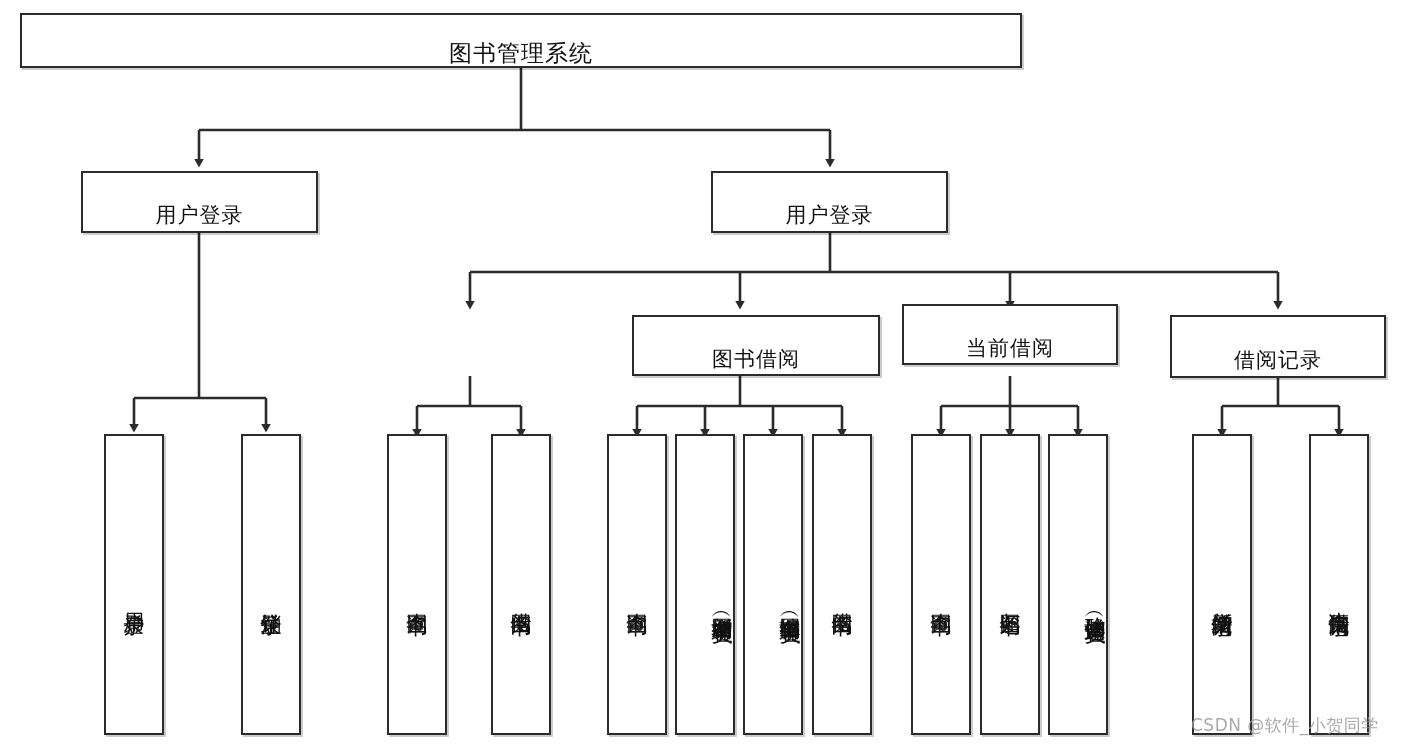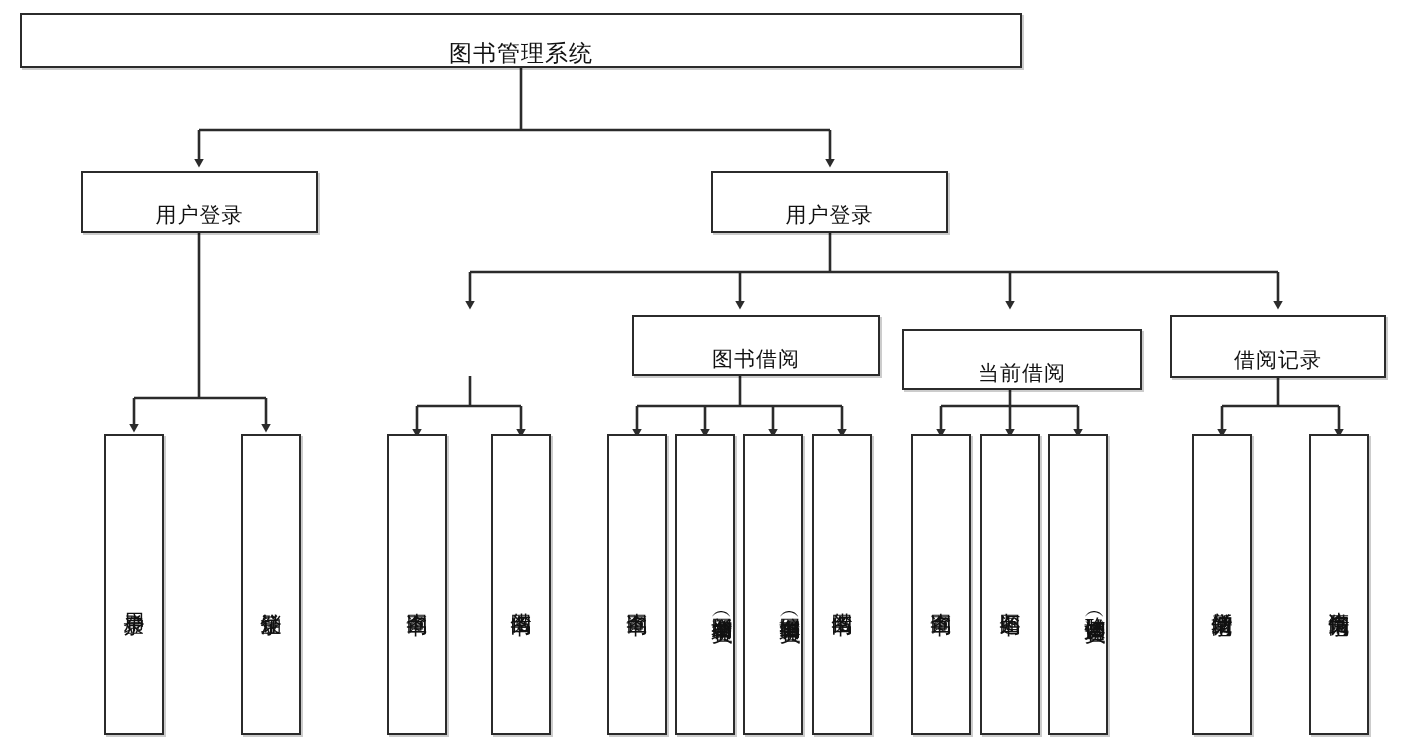--- a/index.html
+++ b/index.html
@@ -114,21 +114,21 @@
   <div class="node h lvl2" style="left:81px;top:171px;width:237px;height:62px;">
     <span class="lbl">用户登录</span>
   </div>
   <div class="node h lvl2" style="left:711px;top:171px;width:237px;height:62px;">
     <span class="lbl">用户登录</span>
   </div>
 
   <div class="node h lvl3" style="left:632px;top:315px;width:248px;height:61px;text-align:center;">
     <span class="lbl">图书借阅</span>
   </div>
-  <div class="node h lvl3" style="left:902px;top:329px;width:240px;height:61px;">
+  <div class="node h lvl3" style="left:902px;top:304px;width:216px;height:61px;">
     <span class="lbl">当前借阅</span>
   </div>
   <div class="node h lvl3" style="left:1170px;top:315px;width:216px;height:63px;">
     <span class="lbl">借阅记录</span>
   </div>
 
   <div class="node v mid leaf" style="left:104px;top:434px;width:60px;height:301px;">
     <span class="lbl">用户登录</span>
   </div>
   <div class="node v mid leaf" style="left:241px;top:434px;width:60px;height:301px;">
@@ -165,14 +165,15 @@
     <span class="lbl">确认归还（管理员）</span>
   </div>
 
   <div class="node v mid leaf" style="left:1192px;top:434px;width:60px;height:301px;">
     <span class="lbl">新增借阅记录</span>
   </div>
   <div class="node v mid leaf" style="left:1309px;top:434px;width:60px;height:301px;">
     <span class="lbl">查询借阅记录</span>
   </div>
 
+  <div class="watermark" style="left:1191px;top:714px;">CSDN @软件_小贺同学</div>
 
 </div>
 
 </body></html>

